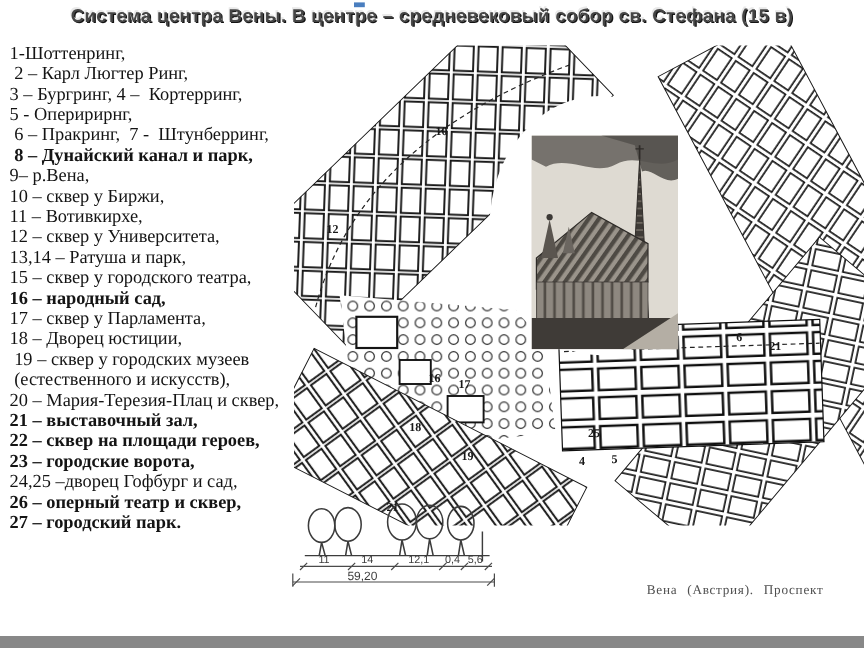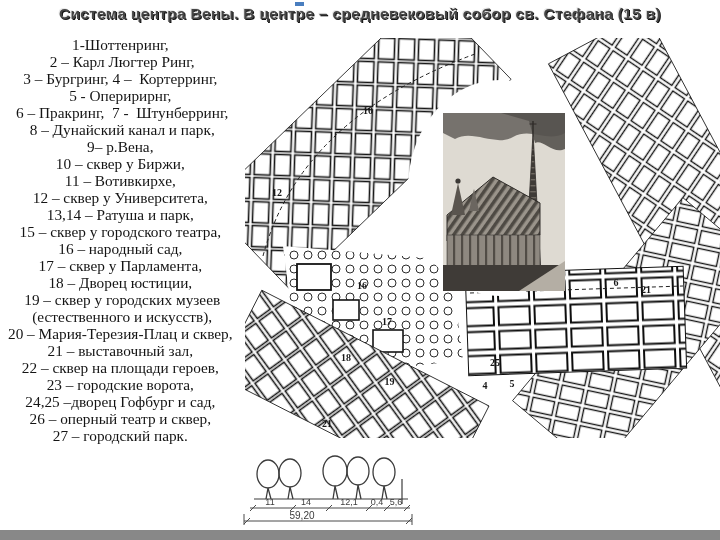--- a/index.html
+++ b/index.html
@@ -6,34 +6,34 @@
   .slide{position:relative;width:720px;height:530px;background:#ffffff;overflow:hidden;
          font-family:"Liberation Serif",serif;color:#1a1a1a;}
   
   .title{position:absolute;left:0;right:0;top:5px;text-align:center;
          font-family:"Liberation Sans",sans-serif;font-weight:700;font-size:15.5px;
          color:#454545;letter-spacing:.3px;
          text-shadow:-1px -1px 0 #e9e9e9,1px 1px 0 #141414;}
   .blue-tick{position:absolute;left:295px;top:2px;width:9px;height:4px;background:#4a7ebf;}
   
   .legend{position:absolute;left:8px;top:36px;z-index:6;white-space:pre;
-          font-size:15.3px;line-height:17px;color:#141414;text-align:center;}
+          font-size:15.3px;line-height:17px;color:#141414;}
   .legend .ln{height:17px;}
-  .legend .b{font-weight:400;}
+  .legend .b{font-weight:700;}
   
   .map{position:absolute;left:245px;top:38px;width:475px;height:400px;z-index:1;}
   .map svg{display:block;}
   .map-labels{position:absolute;left:0;top:0;width:720px;height:540px;z-index:3;pointer-events:none;}
   .map-labels span{position:absolute;transform:translate(-50%,-50%);
                    font-size:10px;font-weight:700;color:#181818;}
   
   .photo{position:absolute;left:443px;top:113px;width:122px;height:178px;z-index:4;
          background:#dedad2;box-shadow:0 0 0 1px #cfcabf inset;}
   
-  .profile{position:absolute;left:230px;top:444px;width:245px;height:85px;z-index:5;}
+  .profile{position:absolute;left:230px;top:408px;width:245px;height:85px;z-index:5;}
   .profile text{font-family:"Liberation Sans",sans-serif;fill:#3c3c3c;}
   
   .caption{position:absolute;left:497px;top:486px;width:215px;z-index:5;
            font-size:11px;line-height:13px;color:#4f4f4f;letter-spacing:.6px;}
   .cap1{margin-left:42px;word-spacing:5px;}
   .cap2{word-spacing:2px;}
 </style>
 </head>
 <body>
 
@@ -129,21 +129,21 @@
       <polygon points="26,98 36,98 31,76" fill="#6b6660"></polygon>
       <rect x="4" y="122" width="93" height="36" fill="url(#wallP)" stroke="#3a3632" stroke-width="0.6"></rect>
       <rect y="152" width="122" height="26" fill="#3f3b37"></rect>
       <polygon points="76,178 122,148 122,178" fill="#b4aea4"></polygon>
     </svg>
   </div>
 
   <div class="map-labels">
       <span style="left: 368px; top: 110px;">10</span>
       <span style="left: 277px; top: 192px;">12</span>
-      <span style="left: 362px; top: 285px;">16</span>
+      <span style="left: 362px; top: 316px;">16</span>
       <span style="left: 387px; top: 321px; font-family: Liberation Serif, serif;">17</span>
       <span style="left: 332px; top: 357px; padding-left: 28px;">18</span>
       <span style="left: 380px; top: 381px; padding-left: 19px;">19</span>
       <span style="left: 327px; top: 423px;">21</span>
       <span style="left: 495px; top: 362px; text-align: right;">25</span>
       <span style="left: 485px; top: 385px;">4</span>
       <span style="left: 512px; top: 383px;">5</span>
       <span style="left: 616px; top: 282px;">6</span>
       <span style="left: 646px; top: 289px;">21</span>
     </div>
@@ -183,15 +183,16 @@
         <line x1="14" y1="77" x2="182" y2="77"></line>
         <path d="M14,80 L20,74 M176,80 L182,74"></path>
         <line x1="14" y1="70" x2="14" y2="81"></line>
         <line x1="182" y1="70" x2="182" y2="81"></line>
       </g>
       <text x="72" y="75" text-anchor="middle" font-size="10">59,20</text>
     </svg>
   </div>
 
   <div class="caption">
+    <div class="cap1">Вена (Австрия). Проспект</div>
   </div>
 
 </div>
 
 </body></html>

